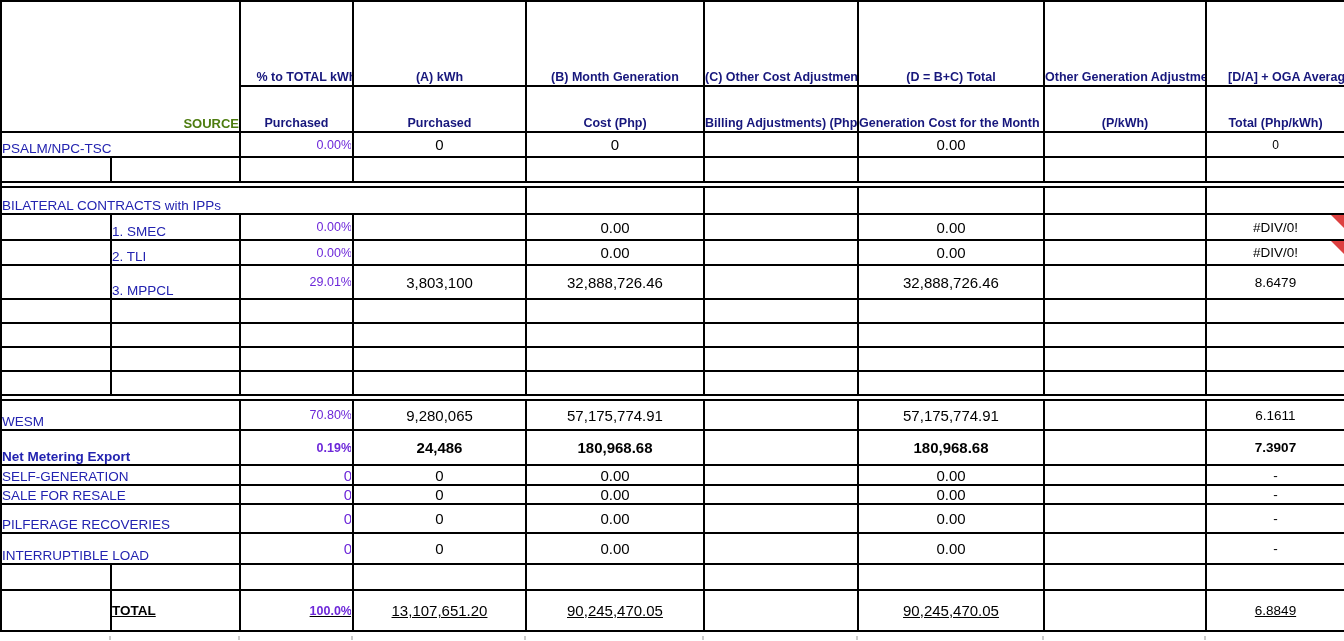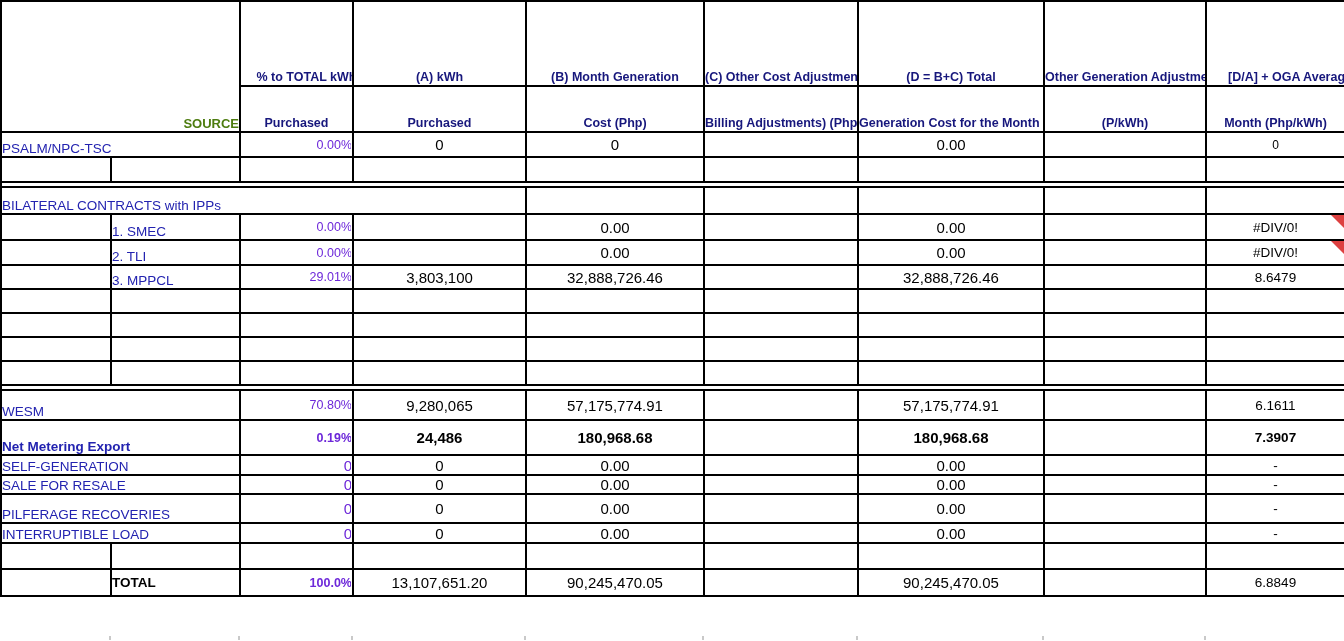--- a/index.html
+++ b/index.html
@@ -82,21 +82,21 @@
             <div style="max-width:95px;margin:0 auto">[D/A] + OGA Average Generation</div>
           </th>
       </tr>
       <tr style="height:46px">
         <th class="hdr">Purchased</th>
         <th class="hdr">Purchased</th>
         <th class="hdr">Cost (Php)</th>
         <th class="hdr">Billing Adjustments) (Php)</th>
         <th class="hdr">Generation Cost for the Month (Php)</th>
         <th class="hdr">(P/kWh)</th>
-        <th class="hdr">Month (Php/kWh)</th>
+        <th class="hdr">Total (Php/kWh)</th>
       </tr>
     </thead>
     <tbody id="tbody">
         <tr style="height: 25px;">
           <td class="lbl" colspan="2">PSALM/NPC-TSC</td>
           <td class="c-pct">0.00%</td>
           <td class="c-big">0</td>
           <td class="c-big">0</td>
           <td class="c-empty"></td>
           <td class="c-big">0.00</td>
@@ -140,21 +140,21 @@
           <td></td>
           <td class="sub-lbl">2. TLI</td>
           <td class="c-pct">0.00%</td>
           <td class="c-big"></td>
           <td class="c-big">0.00</td>
           <td class="c-empty"></td>
           <td class="c-big">0.00</td>
           <td class="c-empty"></td>
           <td class="c-avg">#DIV/0!<span class="flag"></span></td>
         </tr>
-        <tr style="height: 24px;">
+        <tr style="height: 34px;">
           <td></td>
           <td class="sub-lbl">3. MPPCL</td>
           <td class="c-pct">29.01%</td>
           <td class="c-big">3,803,100</td>
           <td class="c-big">32,888,726.46</td>
           <td class="c-empty"></td>
           <td class="c-big">32,888,726.46</td>
           <td class="c-empty"></td>
           <td class="c-avg">8.6479</td>
         </tr>
@@ -248,42 +248,42 @@
         <tr style="height: 29px;">
           <td class="lbl" colspan="2">PILFERAGE RECOVERIES</td>
           <td class="c-pct big">0</td>
           <td class="c-big">0</td>
           <td class="c-big">0.00</td>
           <td class="c-empty"></td>
           <td class="c-big">0.00</td>
           <td class="c-empty"></td>
           <td class="c-avg">-</td>
         </tr>
-        <tr style="height: 20px; padding-left: 28px;">
+        <tr style="height: 31px; padding-left: 28px;">
           <td class="lbl" colspan="2">INTERRUPTIBLE LOAD</td>
           <td class="c-pct big">0</td>
           <td class="c-big">0</td>
           <td class="c-big">0.00</td>
           <td class="c-empty"></td>
           <td class="c-big">0.00</td>
           <td class="c-empty"></td>
           <td class="c-avg">-</td>
         </tr>
         <tr style="height: 26px;">
           <td></td>
           <td></td>
           <td class="c-empty"></td>
           <td class="c-empty"></td>
           <td class="c-empty"></td>
           <td class="c-empty"></td>
           <td class="c-empty"></td>
           <td class="c-empty"></td>
           <td class="c-empty"></td>
         </tr>
-        <tr style="height: 27px;">
+        <tr style="height: 41px; text-decoration: underline;">
           <td></td>
           <td class="total-lbl">TOTAL</td>
           <td class="c-pct bold">100.0%</td>
           <td class="c-big">13,107,651.20</td>
           <td class="c-big">90,245,470.05</td>
           <td class="c-empty"></td>
           <td class="c-big">90,245,470.05</td>
           <td class="c-empty"></td>
           <td class="c-avg">6.8849</td>
         </tr>

